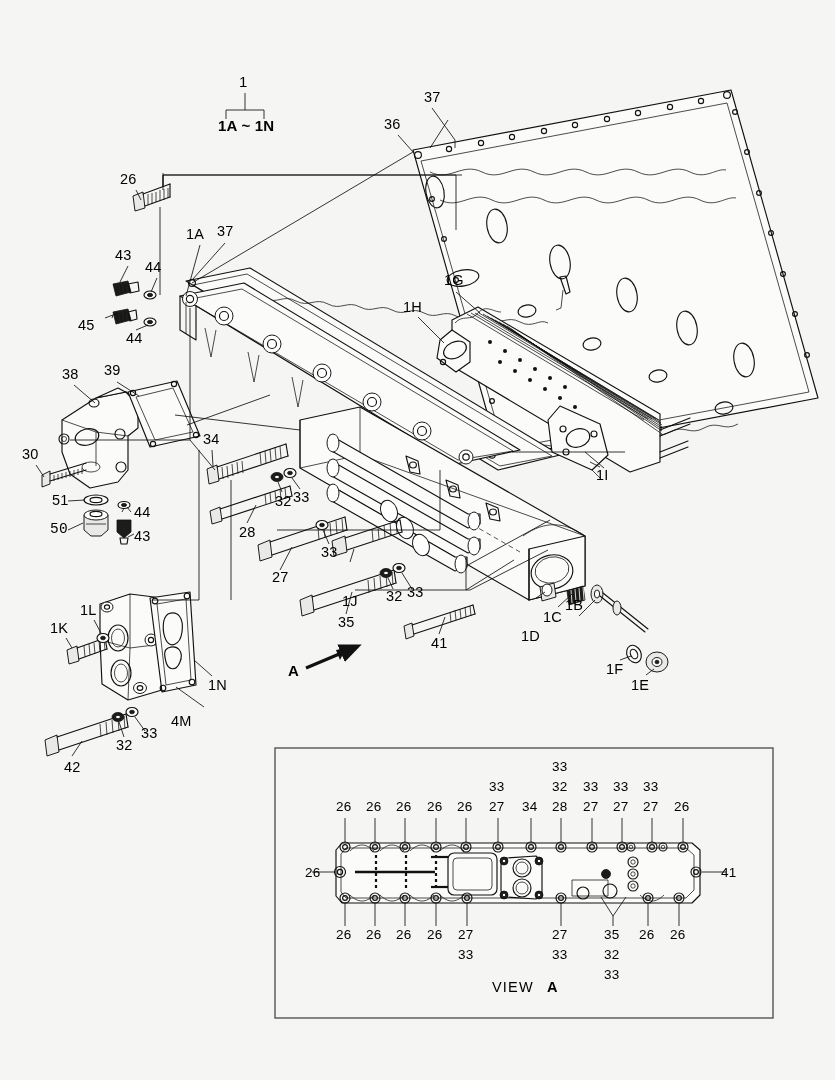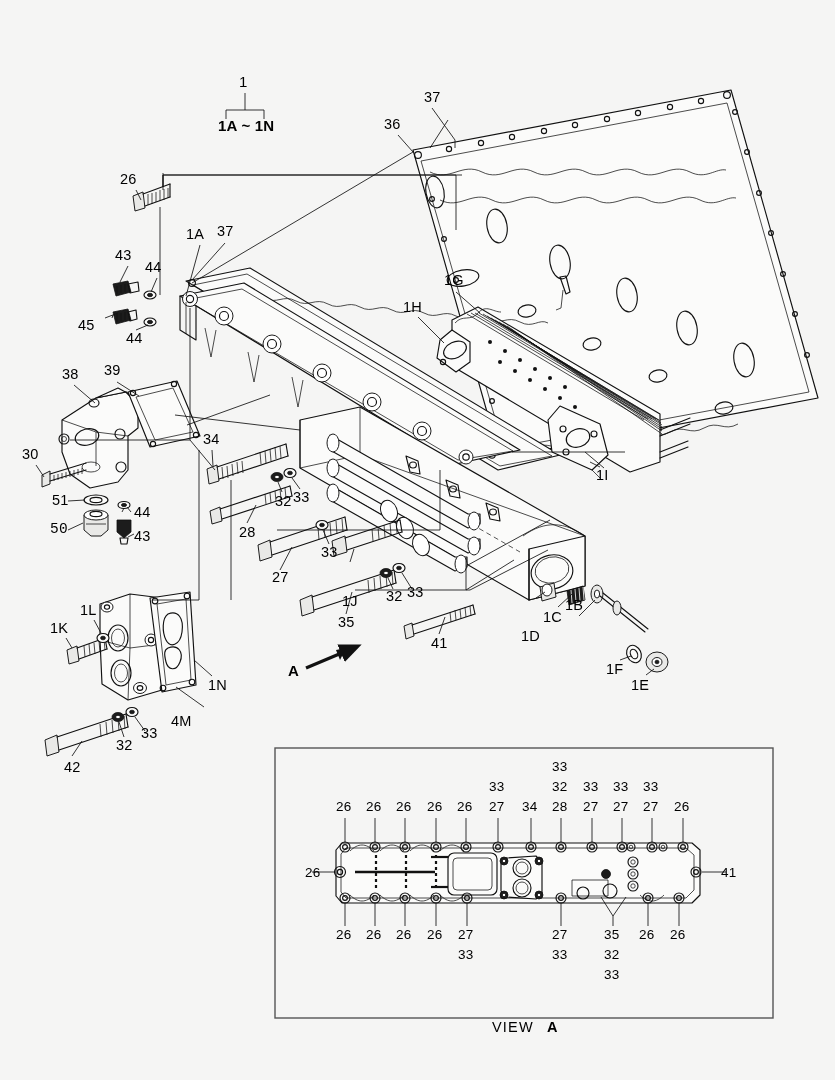--- a/index.html
+++ b/index.html
@@ -16,21 +16,21 @@
     position:absolute;
     font-family:"Liberation Sans", sans-serif;
     font-size:14.5px;
     color:#000;
     white-space:nowrap;
     line-height:1;
     letter-spacing:0.2px;
   }
   .lbl.big{font-size:15px;}
   .lbl.va{font-size:13.5px;}
-  .viewa-title{font-size:14.5px;letter-spacing:1.2px;margin-top:40px;}
+  .viewa-title{font-size:14.5px;letter-spacing:1.2px;}
   .viewa-title b{font-weight:bold;}
   .arrowA{font-size:15px;font-weight:bold;}
 </style>
 </head>
 <body>
 
 <div id="stage">
 
   <svg class="layer" viewBox="0 0 835 1080">
     <defs>

